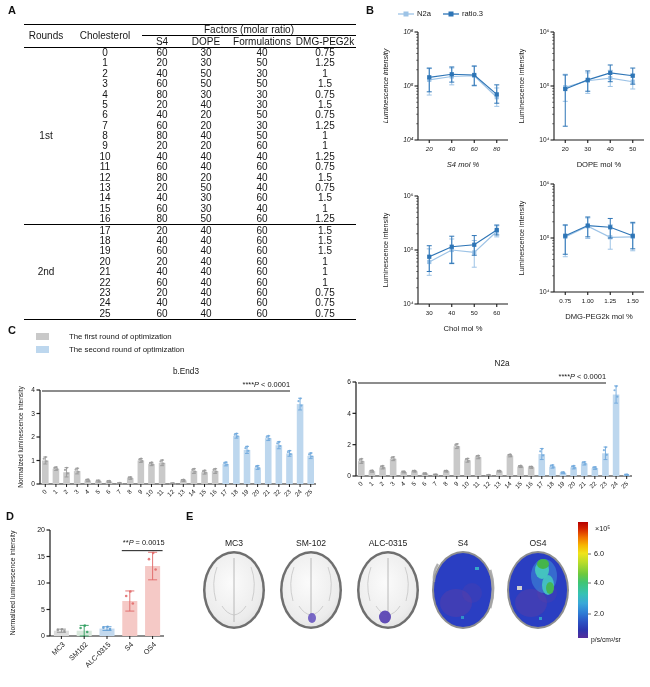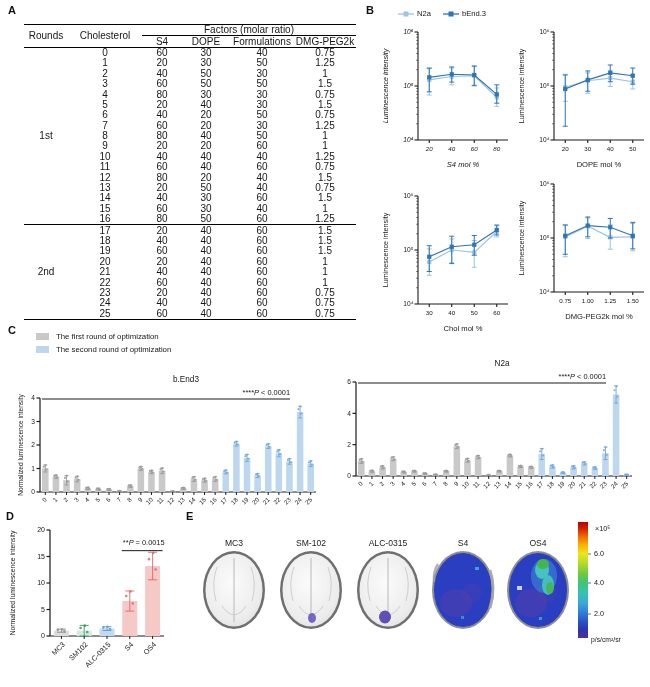--- a/index.html
+++ b/index.html
@@ -16,27 +16,27 @@
           font-size:10px;color:#161616;border-top:1.5px solid #000;border-bottom:1.5px solid #000;}
   #tableA th,#tableA td{font-weight:400;text-align:center;padding:0;height:10.4px;line-height:1;}
   #tableA thead{border-bottom:1.3px solid #000;}
   #tableA thead th.factors{border-bottom:1px solid #000;margin-top:48px;}
   #tableA tr.round-start td{border-top:1.1px solid #000;}
 
   #legendB{position:absolute;left:398px;top:9px;display:flex;gap:12px;align-items:center;font-size:7.6px;}
   .legB-item{display:flex;align-items:center;gap:3px;}
 
   #legendC{position:absolute;left:36px;top:330px;font-size:7.8px;}
-  .legC-item{display:flex;align-items:center;gap:7px;height:13px;}
+  .legC-item{display:flex;align-items:center;gap:20px;height:13px;}
   .legC-swatch{width:13px;height:7px;display:inline-block;}
 
   .chart{position:absolute;}
   #b-s4{left:380px;top:20px;font-style:italic;}   #b-dope{left:516px;top:20px;}
   #b-chol{left:380px;top:184px;}#b-dmg{left:516px;top:172px;}
-  #c-bend3{left:14px;top:368px;} #c-n2a{left:330px;top:352px;}
+  #c-bend3{left:14px;top:360px;} #c-n2a{left:330px;top:352px;}
   #d-chart{left:6px;top:516px;}
   #e-panel{position:absolute;left:185px;top:513px;}
 </style>
 </head>
 <body>
 
 <div id="fig">
   <div class="panel-label" id="panelA-label">A</div>
   <div class="panel-label" id="panelB-label">B</div>
   <div class="panel-label" id="panelC-label">C</div>
@@ -259,21 +259,21 @@
           <line x1="0" y1="4" x2="16" y2="4" stroke="#9dc3e6" stroke-width="1.3"></line>
           <rect x="5.5" y="1.5" width="5" height="5" fill="#9dc3e6"></rect>
         </svg>
         <span>N2a</span>
       </div>
       <div class="legB-item">
         <svg width="16" height="8">
           <line x1="0" y1="4" x2="16" y2="4" stroke="#2e75b6" stroke-width="1.3"></line>
           <rect x="5.5" y="1.5" width="5" height="5" fill="#2e75b6"></rect>
         </svg>
-        <span>bEnd.3</span>
+        <span>ratio.3</span>
       </div>
     </div>
   <div id="legendC">
       <div class="legC-item">
         <span class="legC-swatch" style="background: rgb(201, 201, 201);"></span>
         <span>The first round of optimization</span>
       </div>
       <div class="legC-item">
         <span class="legC-swatch" style="background: rgb(189, 215, 238);"></span>
         <span>The second round of optimization</span>

